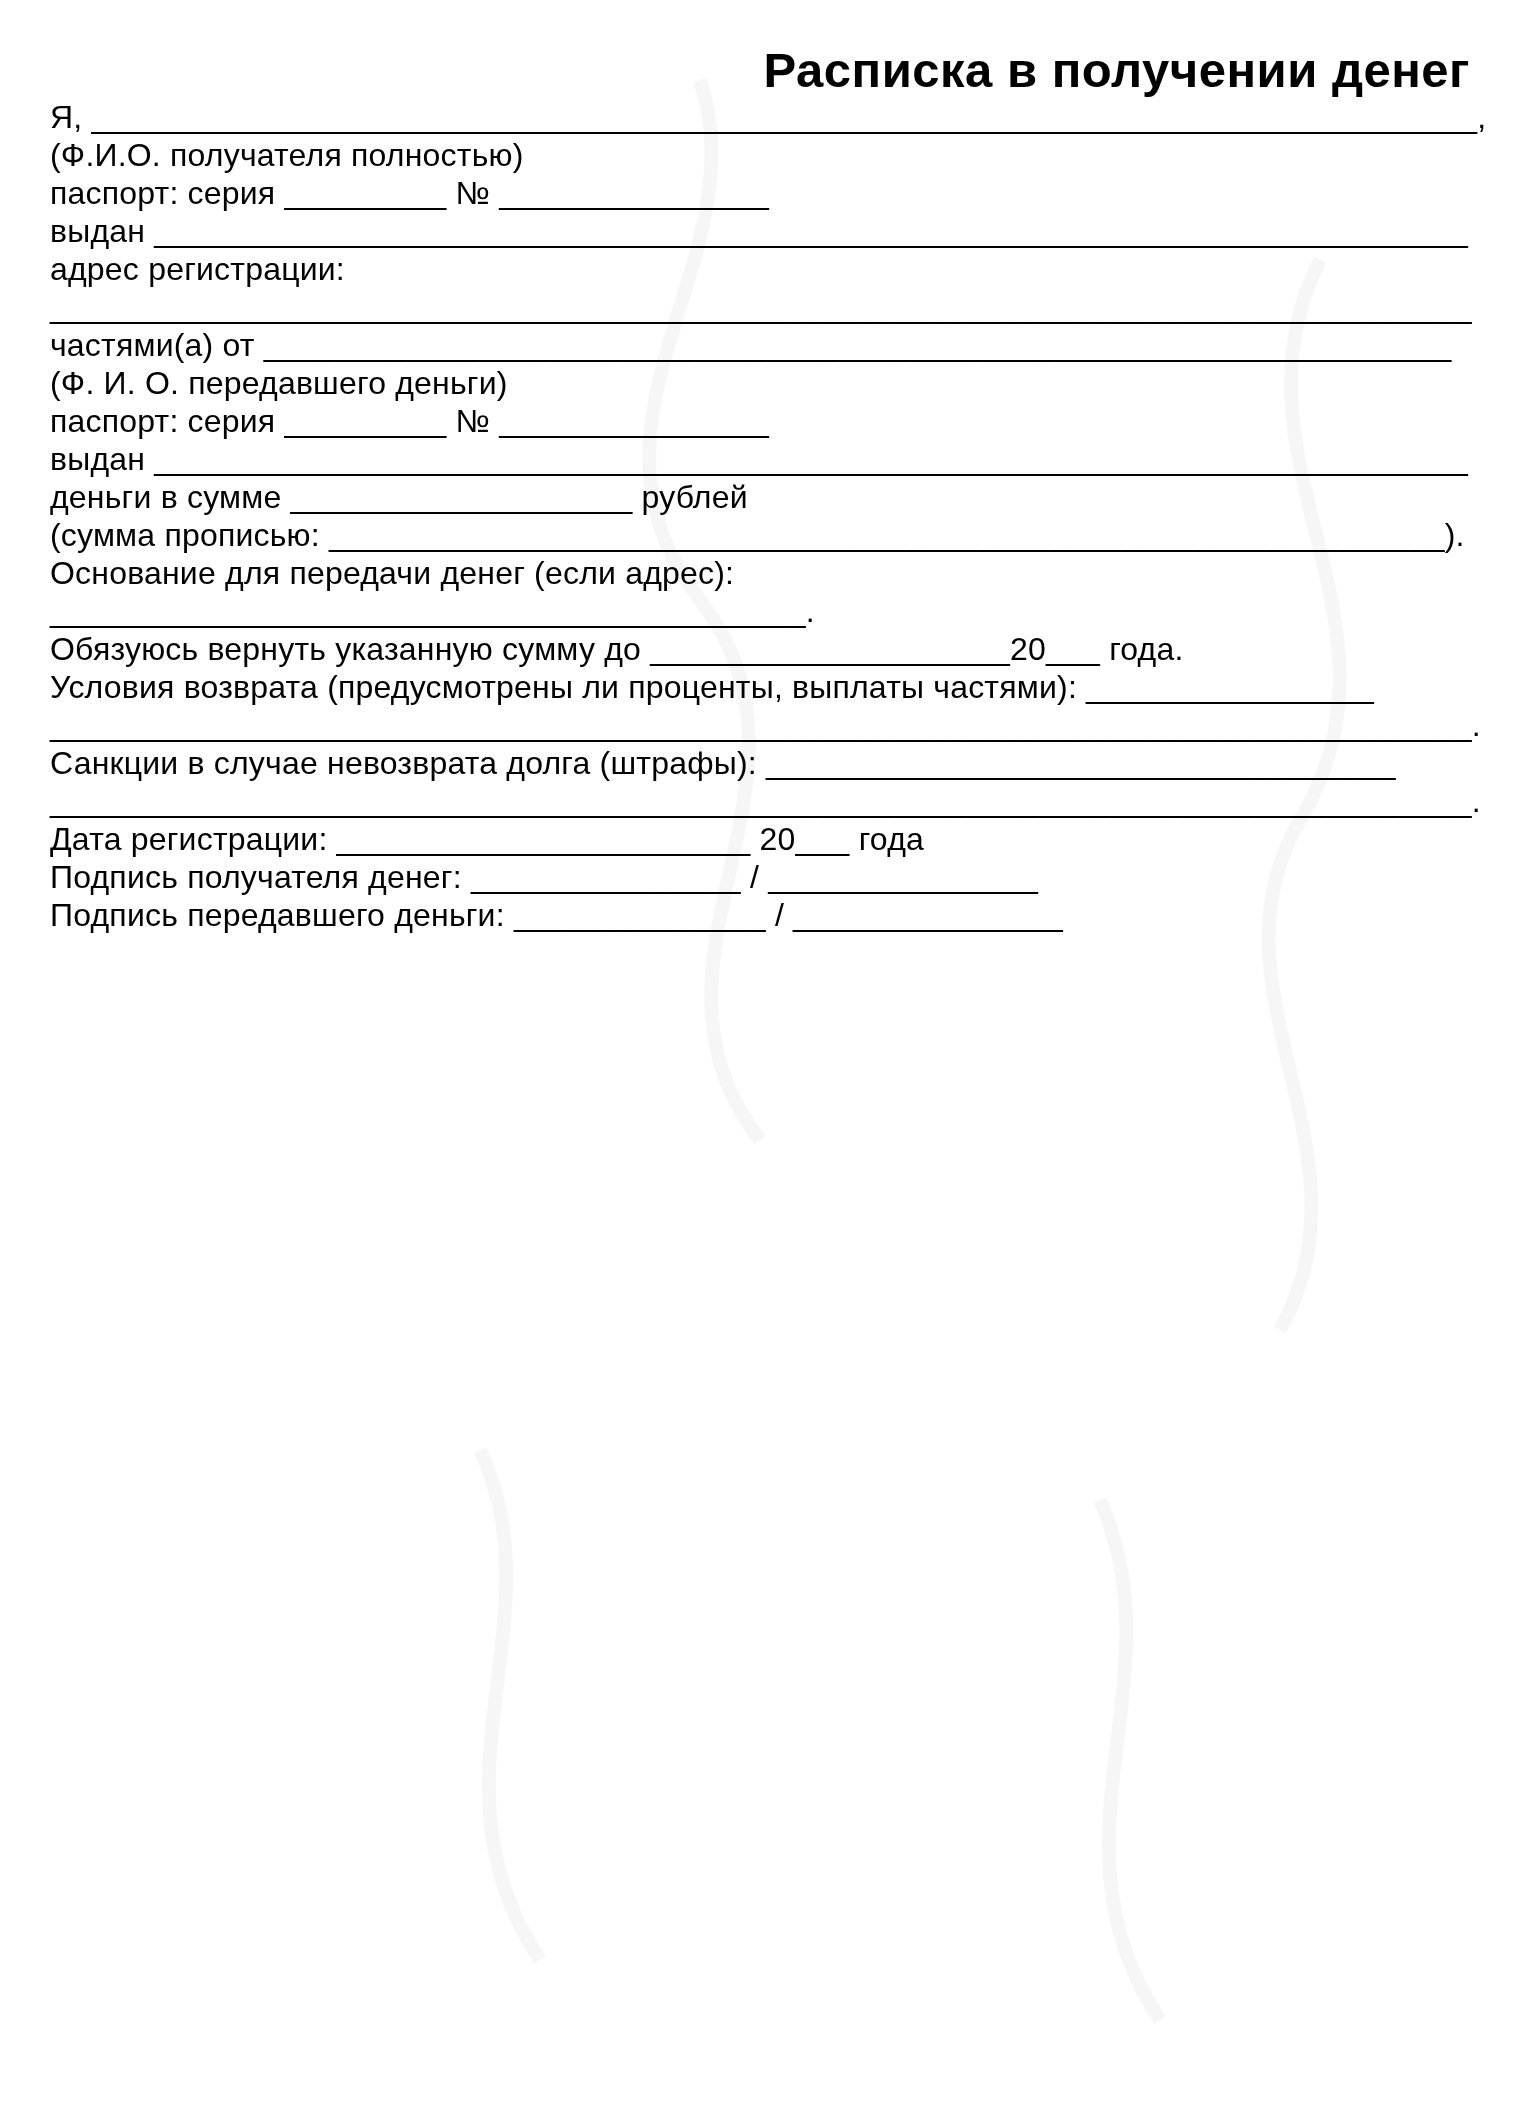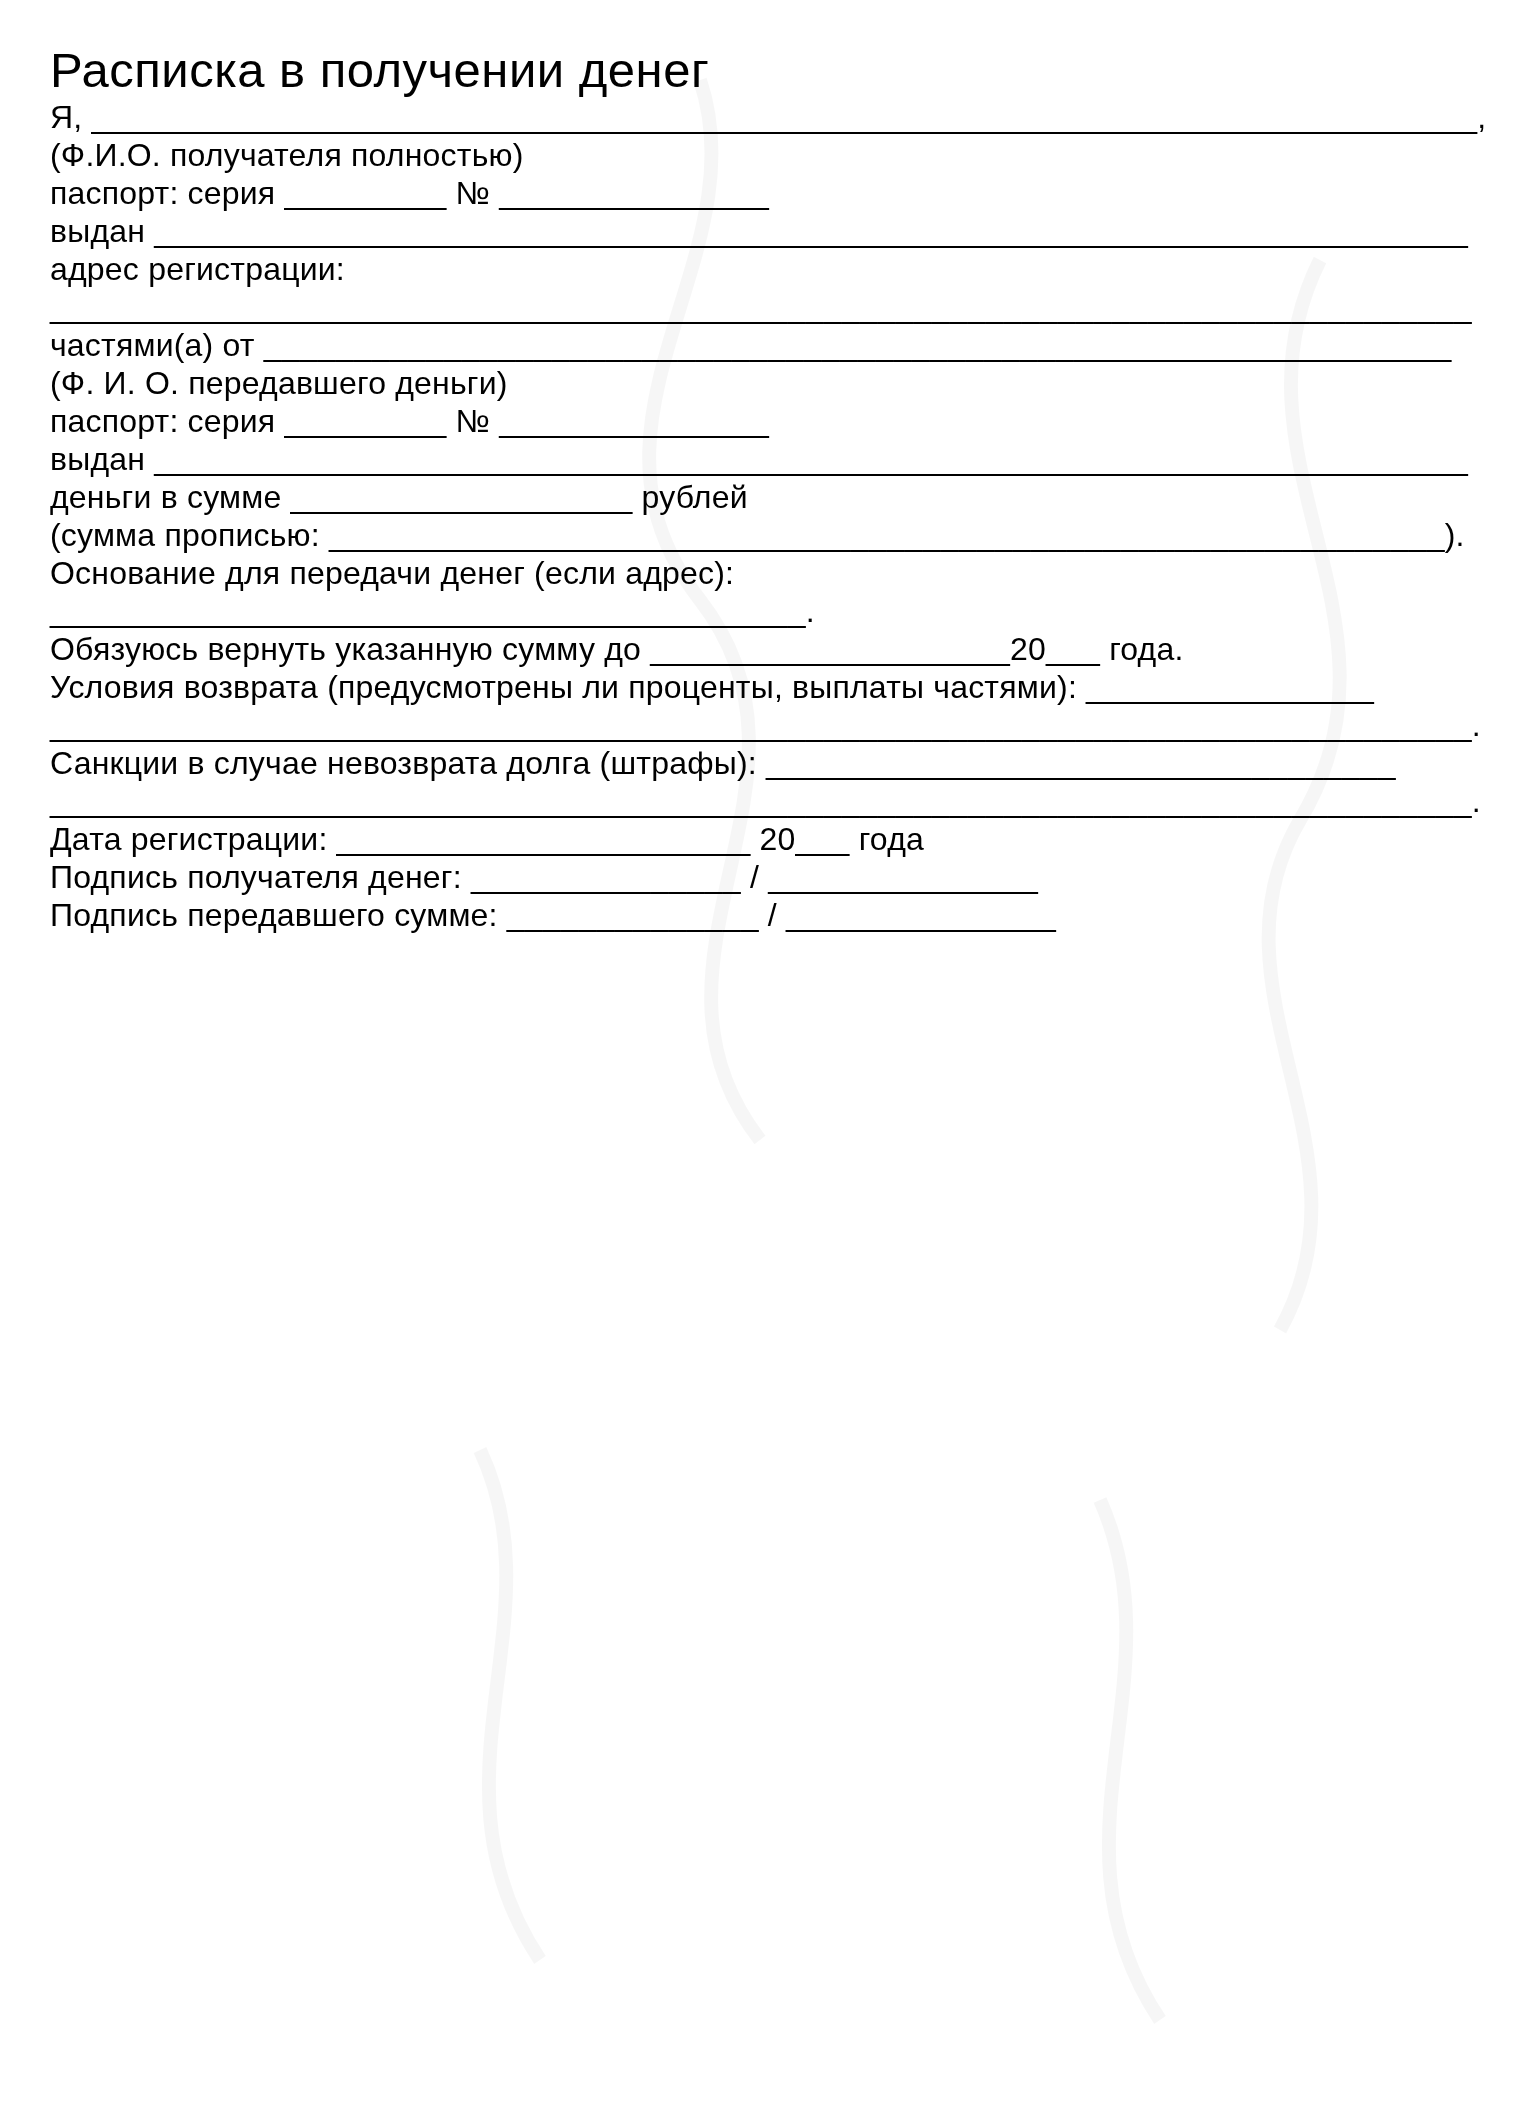--- a/index.html
+++ b/index.html
@@ -16,22 +16,22 @@
     position: relative;
   }
   .page {
     position: relative;
     width: 1420px;
     padding: 30px 50px 0 50px;
     z-index: 1;
   }
   .doc-title {
     font-size: 49px;
-    font-weight: 400;
-    text-align: left;
+    font-weight: 700;
+    text-align: right;
     margin: 12px 0 0 0;
     letter-spacing: 0.5px;
   }
   p.doc-line {
     font-size: 32px;
     line-height: 38px;
     margin: 0;
     white-space: nowrap;
     letter-spacing: 0.2px;
   }
@@ -81,14 +81,14 @@
   <p class="doc-line mt-cap">(сумма прописью: ______________________________________________________________).</p>
   <p class="doc-line mt-block">Основание для передачи денег (если адрес):</p>
   <p class="doc-line mt-tight">__________________________________________.</p>
   <p class="doc-line mt-block">Обязуюсь вернуть указанную сумму до ____________________20___ года.</p>
   <p class="doc-line mt-block">Условия возврата (предусмотрены ли проценты, выплаты частями): ________________</p>
   <p class="doc-line mt-line">_______________________________________________________________________________.</p>
   <p class="doc-line mt-block">Санкции в случае невозврата долга (штрафы): ___________________________________</p>
   <p class="doc-line mt-line">_______________________________________________________________________________.</p>
   <p class="doc-line mt-block">Дата регистрации: _______________________ 20___ года</p>
   <p class="doc-line mt-sig">Подпись получателя денег: _______________ / _______________</p>
-  <p class="doc-line mt-block">Подпись передавшего сумме: ______________ / _______________</p>
+  <p class="doc-line mt-block">Подпись передавшего деньги: ______________ / _______________</p>
 </div>
 
 </body></html>

